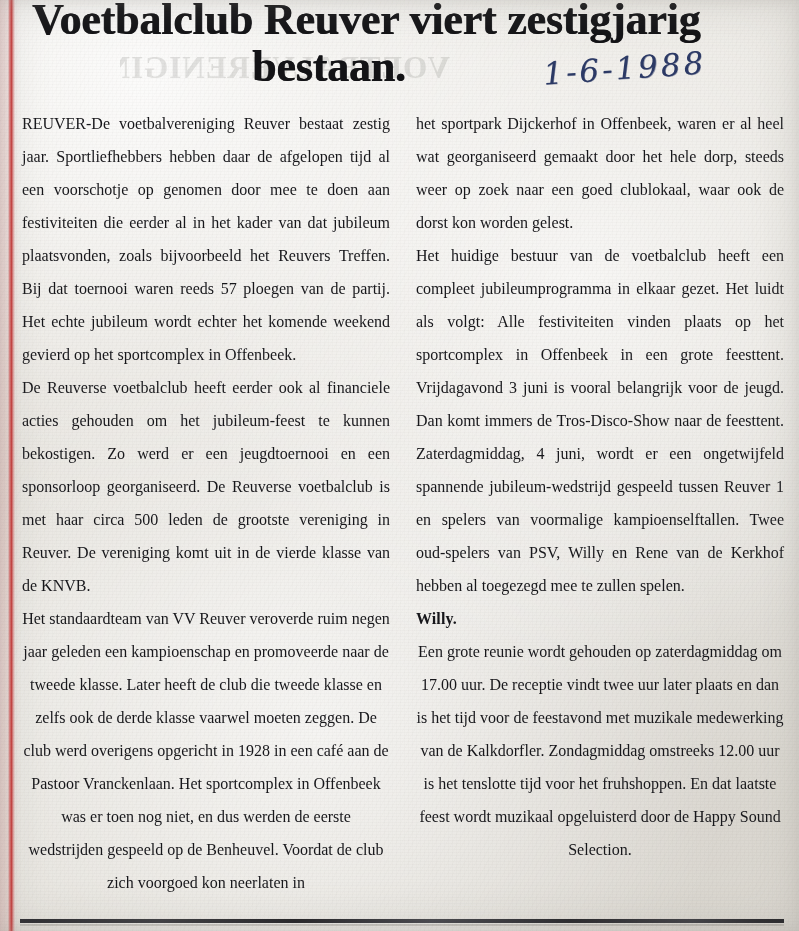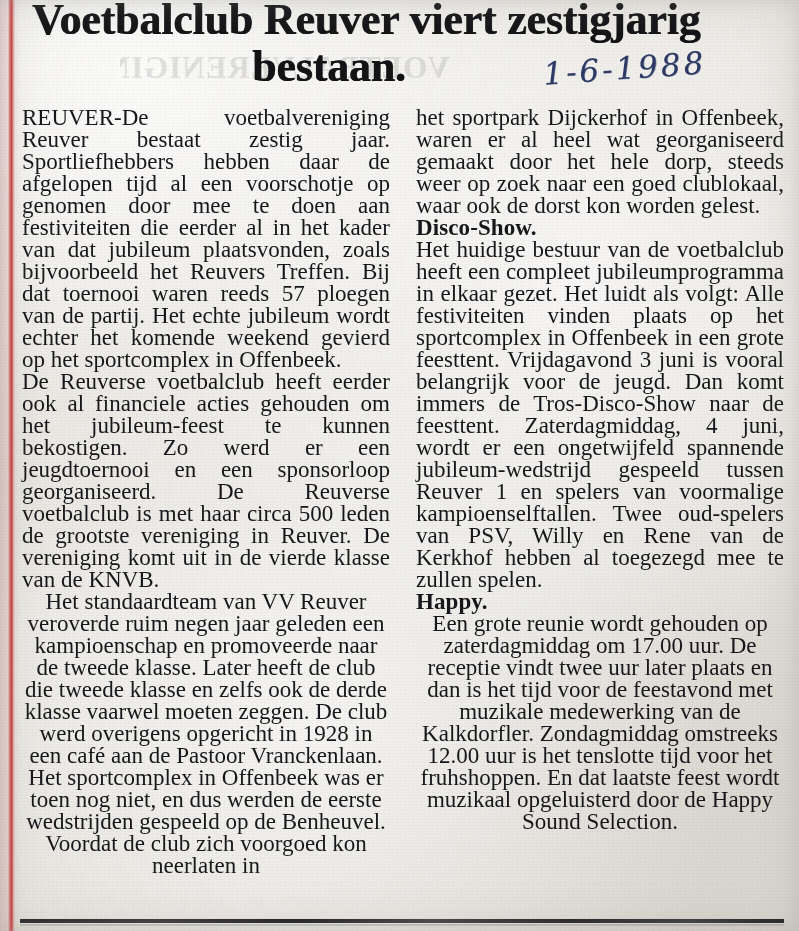--- a/index.html
+++ b/index.html
@@ -122,22 +122,22 @@
     position: absolute;
     left: 22px;
     top: 107px;
     width: 762px;
     height: 800px;
     display: flex;
     gap: 26px;
   }
   .column {
     width: 368px;
-    font-size: 23px;
-    line-height: 22px;
+    font-size: 16px;
+    line-height: 33px;
     text-align: justify;
     color: #17171b;
   }
   .para {
     margin: 0;
     text-align: justify;
     text-justify: inter-word;
     hyphens: manual;
   }
   .para.last { text-align: center; }
@@ -199,23 +199,22 @@
   <div id="columns">
 
     <div class="column" id="col-left">
       <p class="para">REUVER-De voetbalvereniging Reuver bestaat zestig jaar. Sportliefhebbers hebben daar de afgelopen tijd al een voorschotje op genomen door mee te doen aan festiviteiten die eerder al in het kader van dat jubileum plaatsvonden, zoals bijvoorbeeld het Reuvers Treffen. Bij dat toernooi waren reeds 57 ploegen van de partij. Het echte jubileum wordt echter het komende weekend gevierd op het sportcomplex in Offenbeek.</p>
       <p class="para">De Reuverse voetbalclub heeft eerder ook al financiele acties gehouden om het jubileum-feest te kunnen bekostigen. Zo werd er een jeugdtoernooi en een sponsorloop georganiseerd. De Reuverse voetbalclub is met haar circa 500 leden de grootste vereniging in Reuver. De vereniging komt uit in de vierde klasse van de KNVB.</p>
       <p class="para last">Het standaardteam van VV Reuver veroverde ruim negen jaar geleden een kampioenschap en promoveerde naar de tweede klasse. Later heeft de club die tweede klasse en zelfs ook de derde klasse vaarwel moeten zeggen. De club werd overigens opgericht in 1928 in een café aan de Pastoor Vranckenlaan. Het sportcomplex in Offenbeek was er toen nog niet, en dus werden de eerste wedstrijden gespeeld op de Benheuvel. Voordat de club zich voorgoed kon neerlaten in</p>
     </div>
 
     <div class="column" id="col-right">
       <p class="para">het sportpark Dijckerhof in Offenbeek, waren er al heel wat georganiseerd gemaakt door het hele dorp, steeds weer op zoek naar een goed clublokaal, waar ook de dorst kon worden gelest.</p>
-      <p class="subhead">Disco-Show.</p>
       <p class="para">Het huidige bestuur van de voetbalclub heeft een compleet jubileumprogramma in elkaar gezet. Het luidt als volgt: Alle festiviteiten vinden plaats op het sportcomplex in Offenbeek in een grote feesttent. Vrijdagavond 3 juni is vooral belangrijk voor de jeugd. Dan komt immers de Tros-Disco-Show naar de feesttent. Zaterdagmiddag, 4 juni, wordt er een ongetwijfeld spannende jubileum-wedstrijd gespeeld tussen Reuver 1 en spelers van voormalige kampioenselftallen. Twee oud-spelers van PSV, Willy en Rene van de Kerkhof hebben al toegezegd mee te zullen spelen.</p>
-      <p class="subhead">Happy.</p>
+      <p class="subhead">Willy.</p>
       <p class="para last">Een grote reunie wordt gehouden op zaterdagmiddag om 17.00 uur. De receptie vindt twee uur later plaats en dan is het tijd voor de feestavond met muzikale medewerking van de Kalkdorfler. Zondagmiddag omstreeks 12.00 uur is het tenslotte tijd voor het fruhshoppen. En dat laatste feest wordt muzikaal opgeluisterd door de Happy Sound Selection.</p>
     </div>
 
   </div>
 
   <div id="bottom-rule"></div>
   <div id="bottom-rule-shadow"></div>
 
   <div id="red-stripe-soft"></div>
   <div id="red-stripe"></div>

